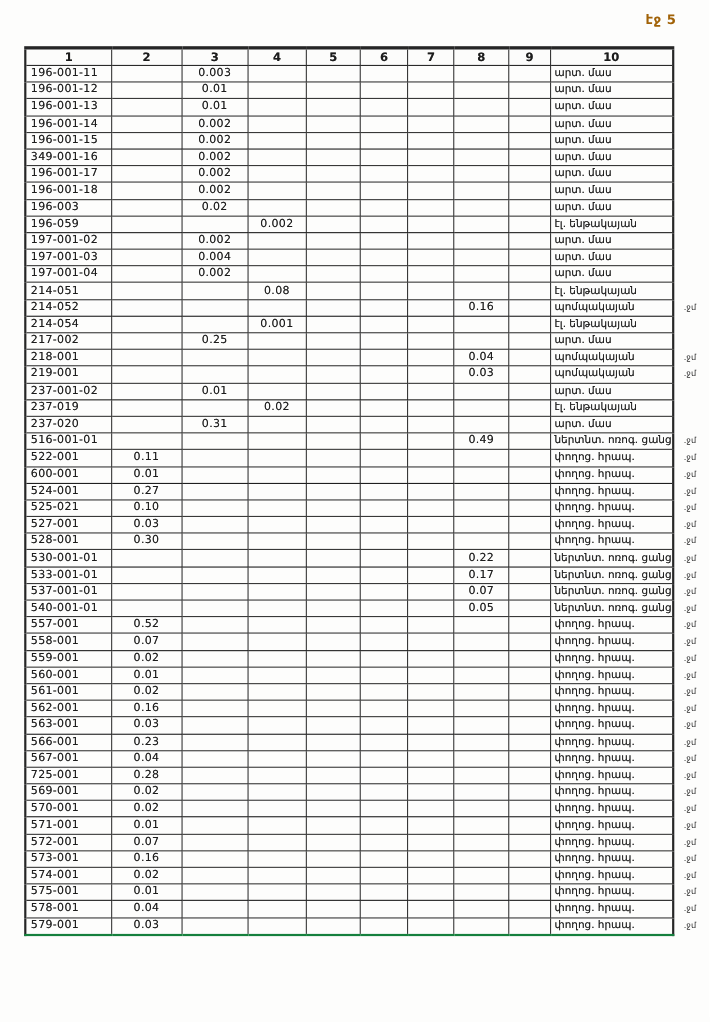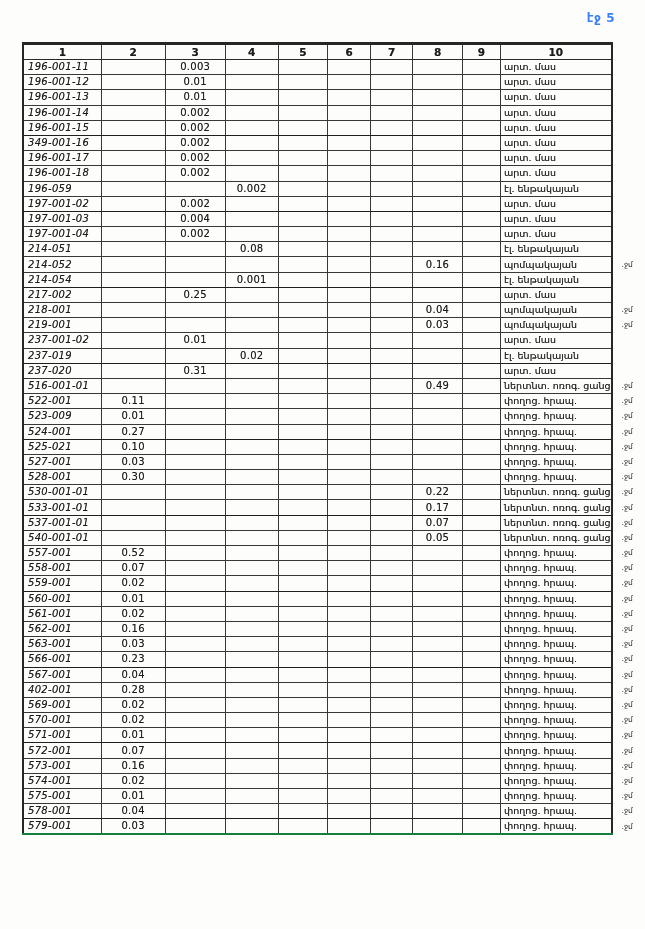--- a/index.html
+++ b/index.html
@@ -13,21 +13,21 @@
     font-family: "DejaVu Sans", sans-serif;
     color: #1b1b1b;
   }
   .page-label {
     position: absolute;
     top: 11px;
     right: 30px;
     font-size: 12px;
     font-weight: bold;
     letter-spacing: 0.5px;
-    color: #3b82f6;
+    color: #a16207;
   }
   table.scan-table {
     position: absolute;
     top: 42px;
     left: 22px;
     border-collapse: collapse;
     table-layout: fixed;
   }
   col.c1 { width: 79px; }
   col.c2 { width: 66px; }
@@ -58,21 +58,20 @@
     font-size: 10.5px;
     text-align: center;
     height: 16px;
     background: #fcfcfb;
   }
   td.code {
     text-align: left;
     padding-left: 4px;
     letter-spacing: 0.3px;
     border-left: 2px solid #262626;
-    font-style: italic;
   }
   thead th:first-child { border-left: 2px solid #262626; }
   td.val { text-align: center; letter-spacing: 0.3px; }
   td.cat {
     text-align: left;
     padding-left: 3px;
     font-size: 9.5px;
     border-right: 2px solid #262626;
   }
   thead th.last { border-right: 2px solid #262626; }
@@ -225,20 +224,33 @@
           <td class="val"></td>
           <td class="val"></td>
           <td class="val"></td>
           <td class="val"></td>
           <td class="val"></td>
           <td class="val"></td>
           <td class="cat">արտ. մաս</td>
           <td class="mark"></td>
         </tr>
         <tr>
+          <td class="code">196-003</td>
+          <td class="val"></td>
+          <td class="val">0.02</td>
+          <td class="val"></td>
+          <td class="val"></td>
+          <td class="val"></td>
+          <td class="val"></td>
+          <td class="val"></td>
+          <td class="val"></td>
+          <td class="cat">արտ. մաս</td>
+          <td class="mark"></td>
+        </tr>
+        <tr>
           <td class="code">196-059</td>
           <td class="val"></td>
           <td class="val"></td>
           <td class="val">0.002</td>
           <td class="val"></td>
           <td class="val"></td>
           <td class="val"></td>
           <td class="val"></td>
           <td class="val"></td>
           <td class="cat">էլ. ենթակայան</td>
@@ -420,21 +432,21 @@
           <td class="val"></td>
           <td class="val"></td>
           <td class="val"></td>
           <td class="val"></td>
           <td class="val"></td>
           <td class="val"></td>
           <td class="cat">փողոց. հրապ.</td>
           <td class="mark">.ջմ</td>
         </tr>
         <tr>
-          <td class="code">523-009</td>
+          <td class="code">600-001</td>
           <td class="val">0.01</td>
           <td class="val"></td>
           <td class="val"></td>
           <td class="val"></td>
           <td class="val"></td>
           <td class="val"></td>
           <td class="val"></td>
           <td class="val"></td>
           <td class="cat">փողոց. հրապ.</td>
           <td class="mark">.ջմ</td>
@@ -654,21 +666,21 @@
           <td class="val"></td>
           <td class="val"></td>
           <td class="val"></td>
           <td class="val"></td>
           <td class="val"></td>
           <td class="val"></td>
           <td class="cat">փողոց. հրապ.</td>
           <td class="mark">.ջմ</td>
         </tr>
         <tr>
-          <td class="code">402-001</td>
+          <td class="code">725-001</td>
           <td class="val">0.28</td>
           <td class="val"></td>
           <td class="val"></td>
           <td class="val"></td>
           <td class="val"></td>
           <td class="val"></td>
           <td class="val"></td>
           <td class="val"></td>
           <td class="cat">փողոց. հրապ.</td>
           <td class="mark">.ջմ</td>

